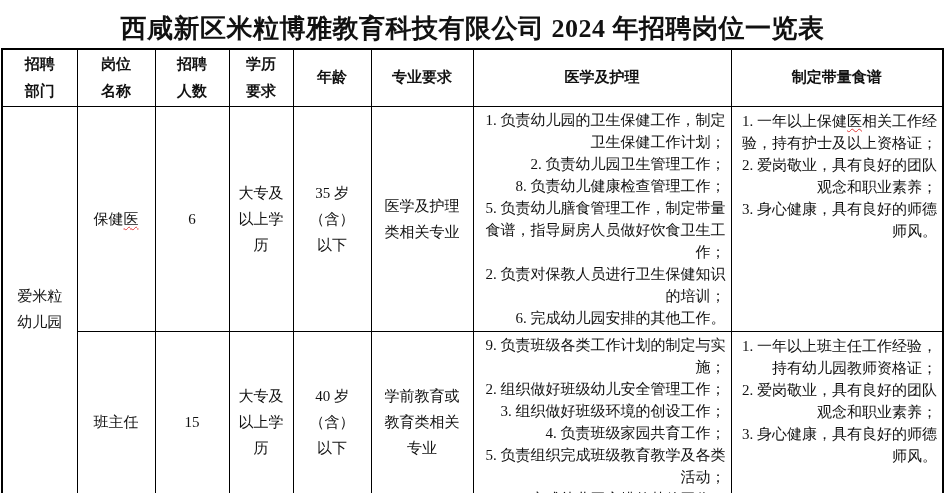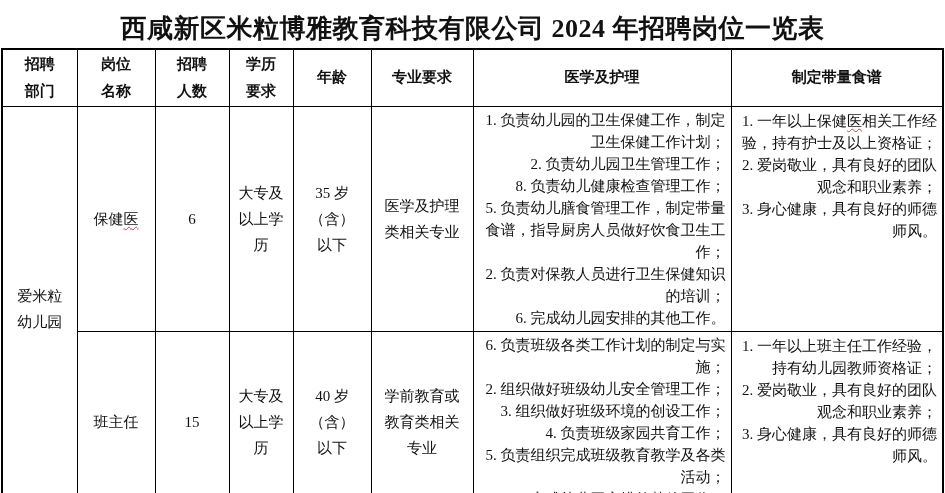--- a/index.html
+++ b/index.html
@@ -134,21 +134,21 @@
         <td class="c-center">15</td>
         <td class="c-center">大专及
 以上学
 历</td>
         <td class="c-center">40 岁（含）
 以下</td>
         <td class="c-center">学前教育或
 教育类相关
 专业</td>
         <td class="c-para">
-            <div class="para">6. 负责班级各类工作计划的制定与实施；</div>
+            <div class="para">9. 负责班级各类工作计划的制定与实施；</div>
             <div class="para">2. 组织做好班级幼儿安全管理工作；</div>
             <div class="para">3. 组织做好班级环境的创设工作；</div>
             <div class="para">4. 负责班级家园共育工作；</div>
             <div class="para">5. 负责组织完成班级教育教学及各类活动；</div>
             <div class="para">6. 完成幼儿园安排的其他工作。</div>
           </td>
         <td class="c-para top">
             <div class="para">1. 一年以上班主任工作经验，持有幼儿园教师资格证；</div>
             <div class="para">2. 爱岗敬业，具有良好的团队观念和职业素养；</div>
             <div class="para">3. 身心健康，具有良好的师德师风。</div>

